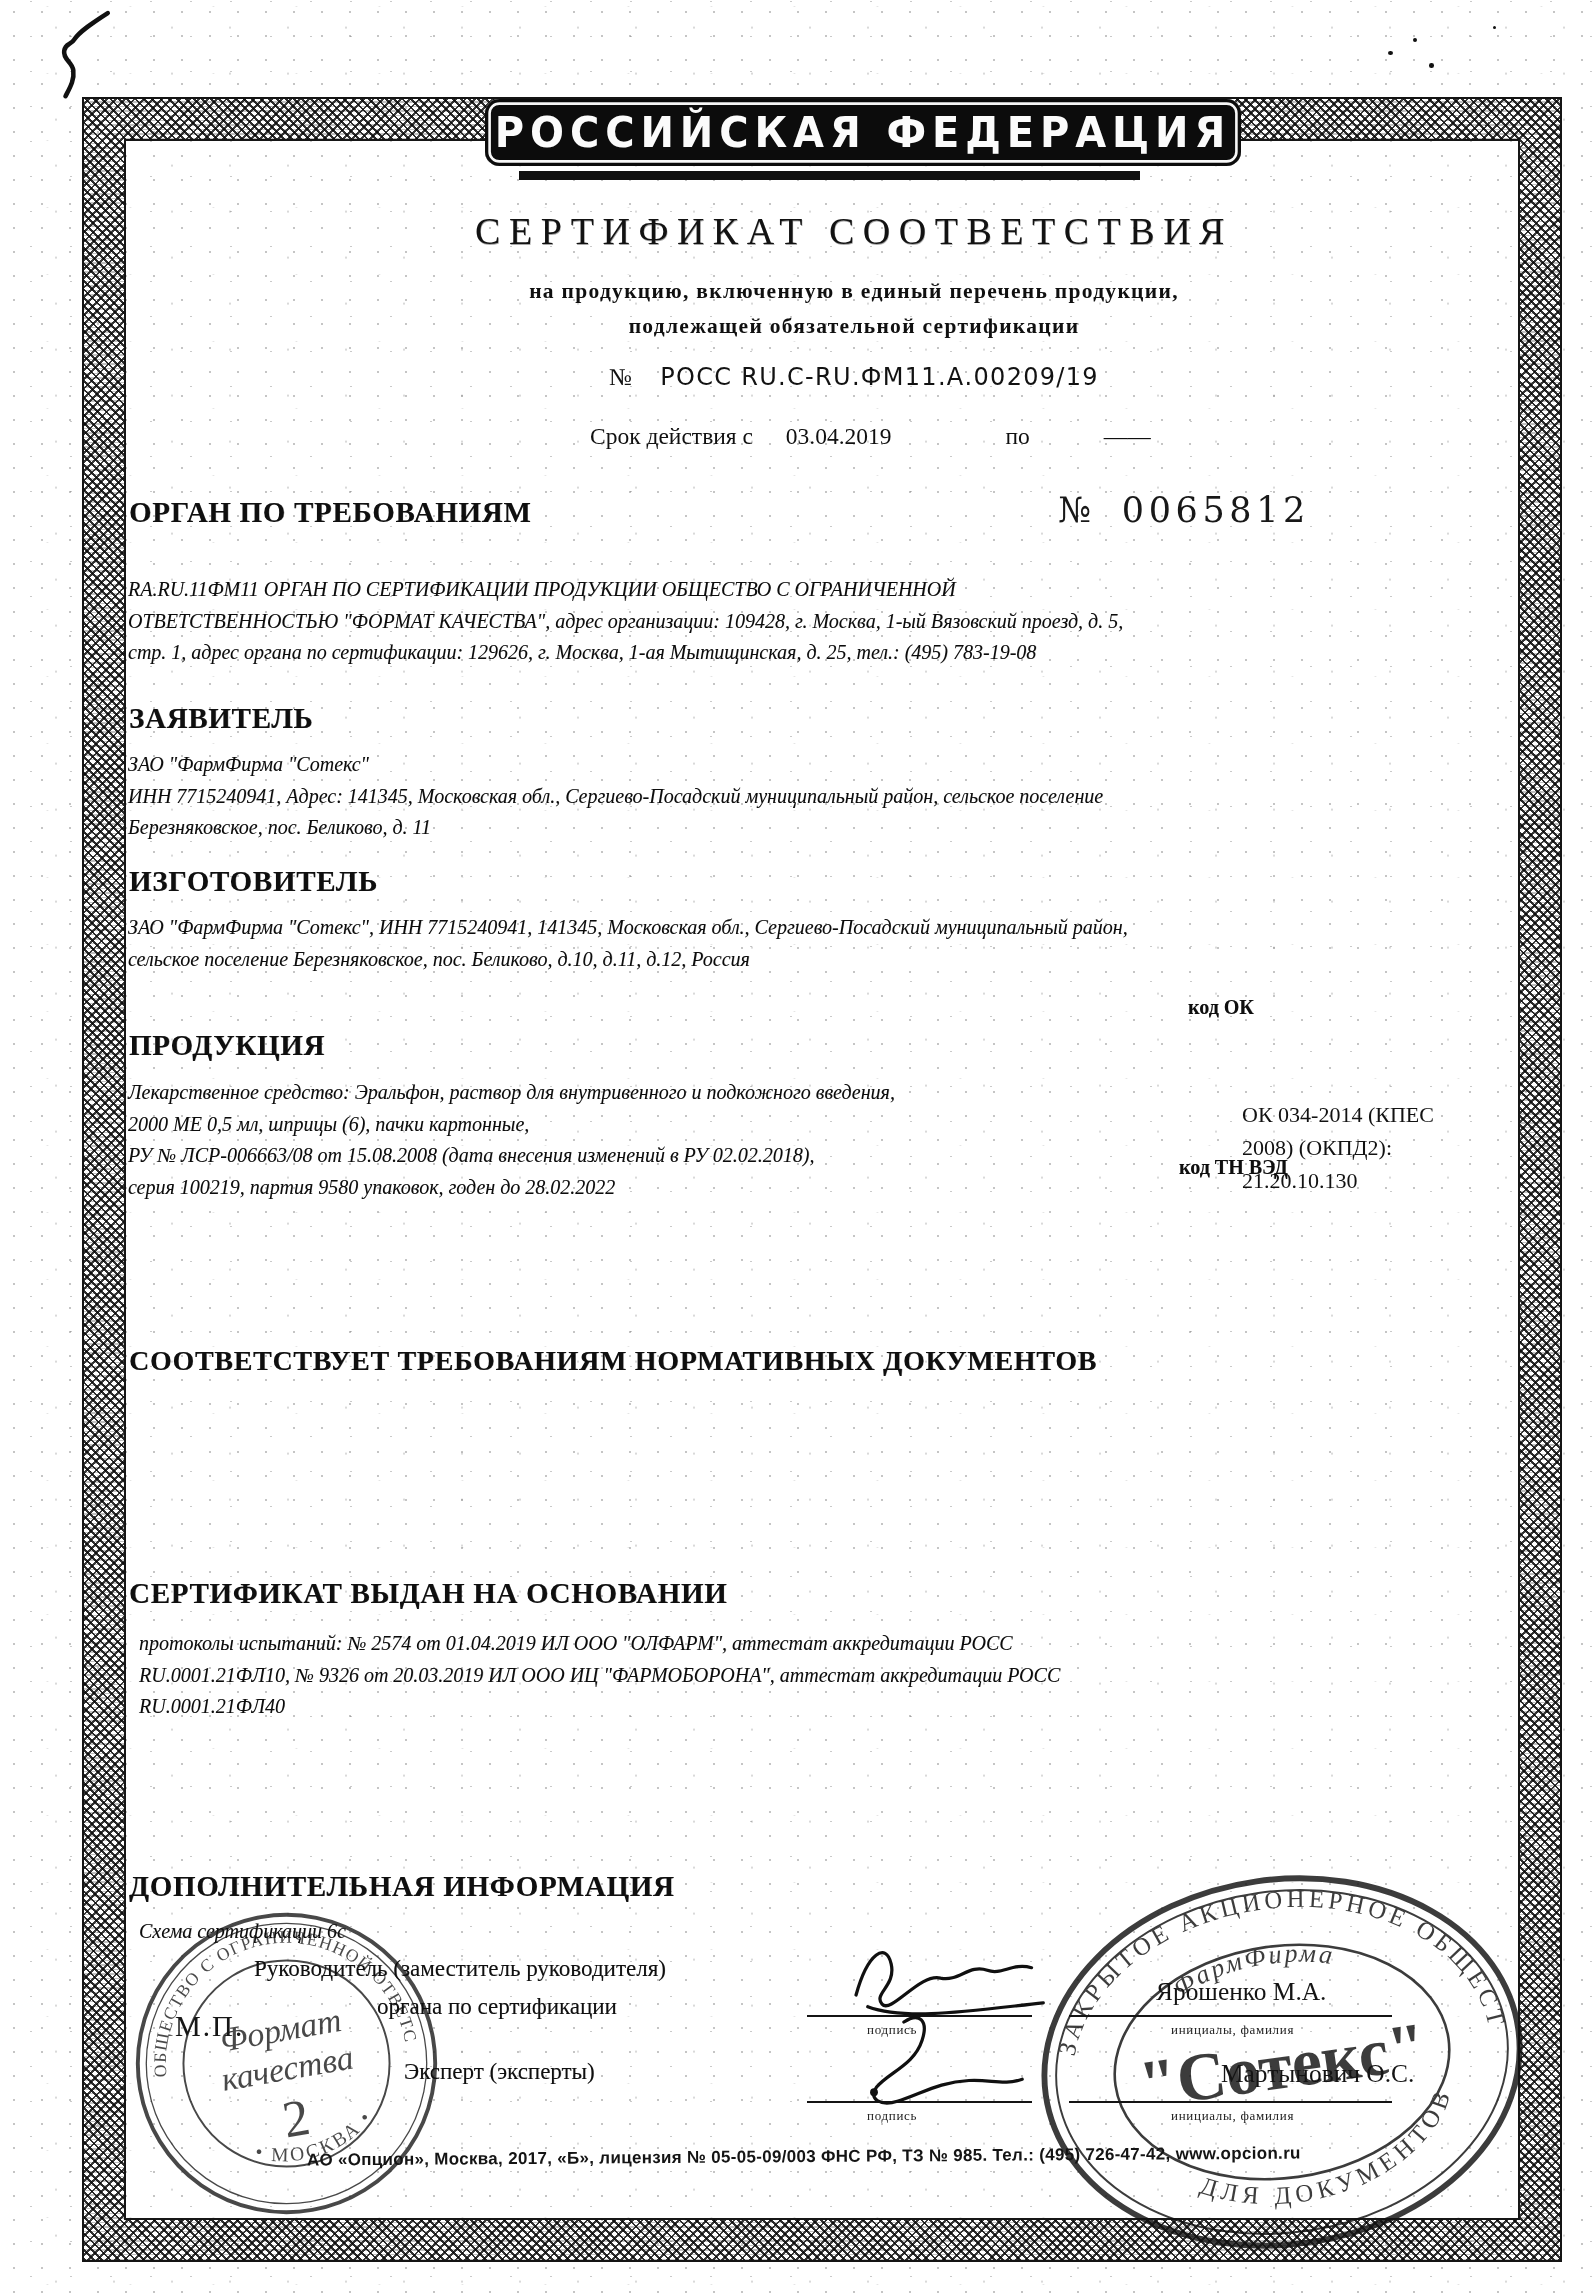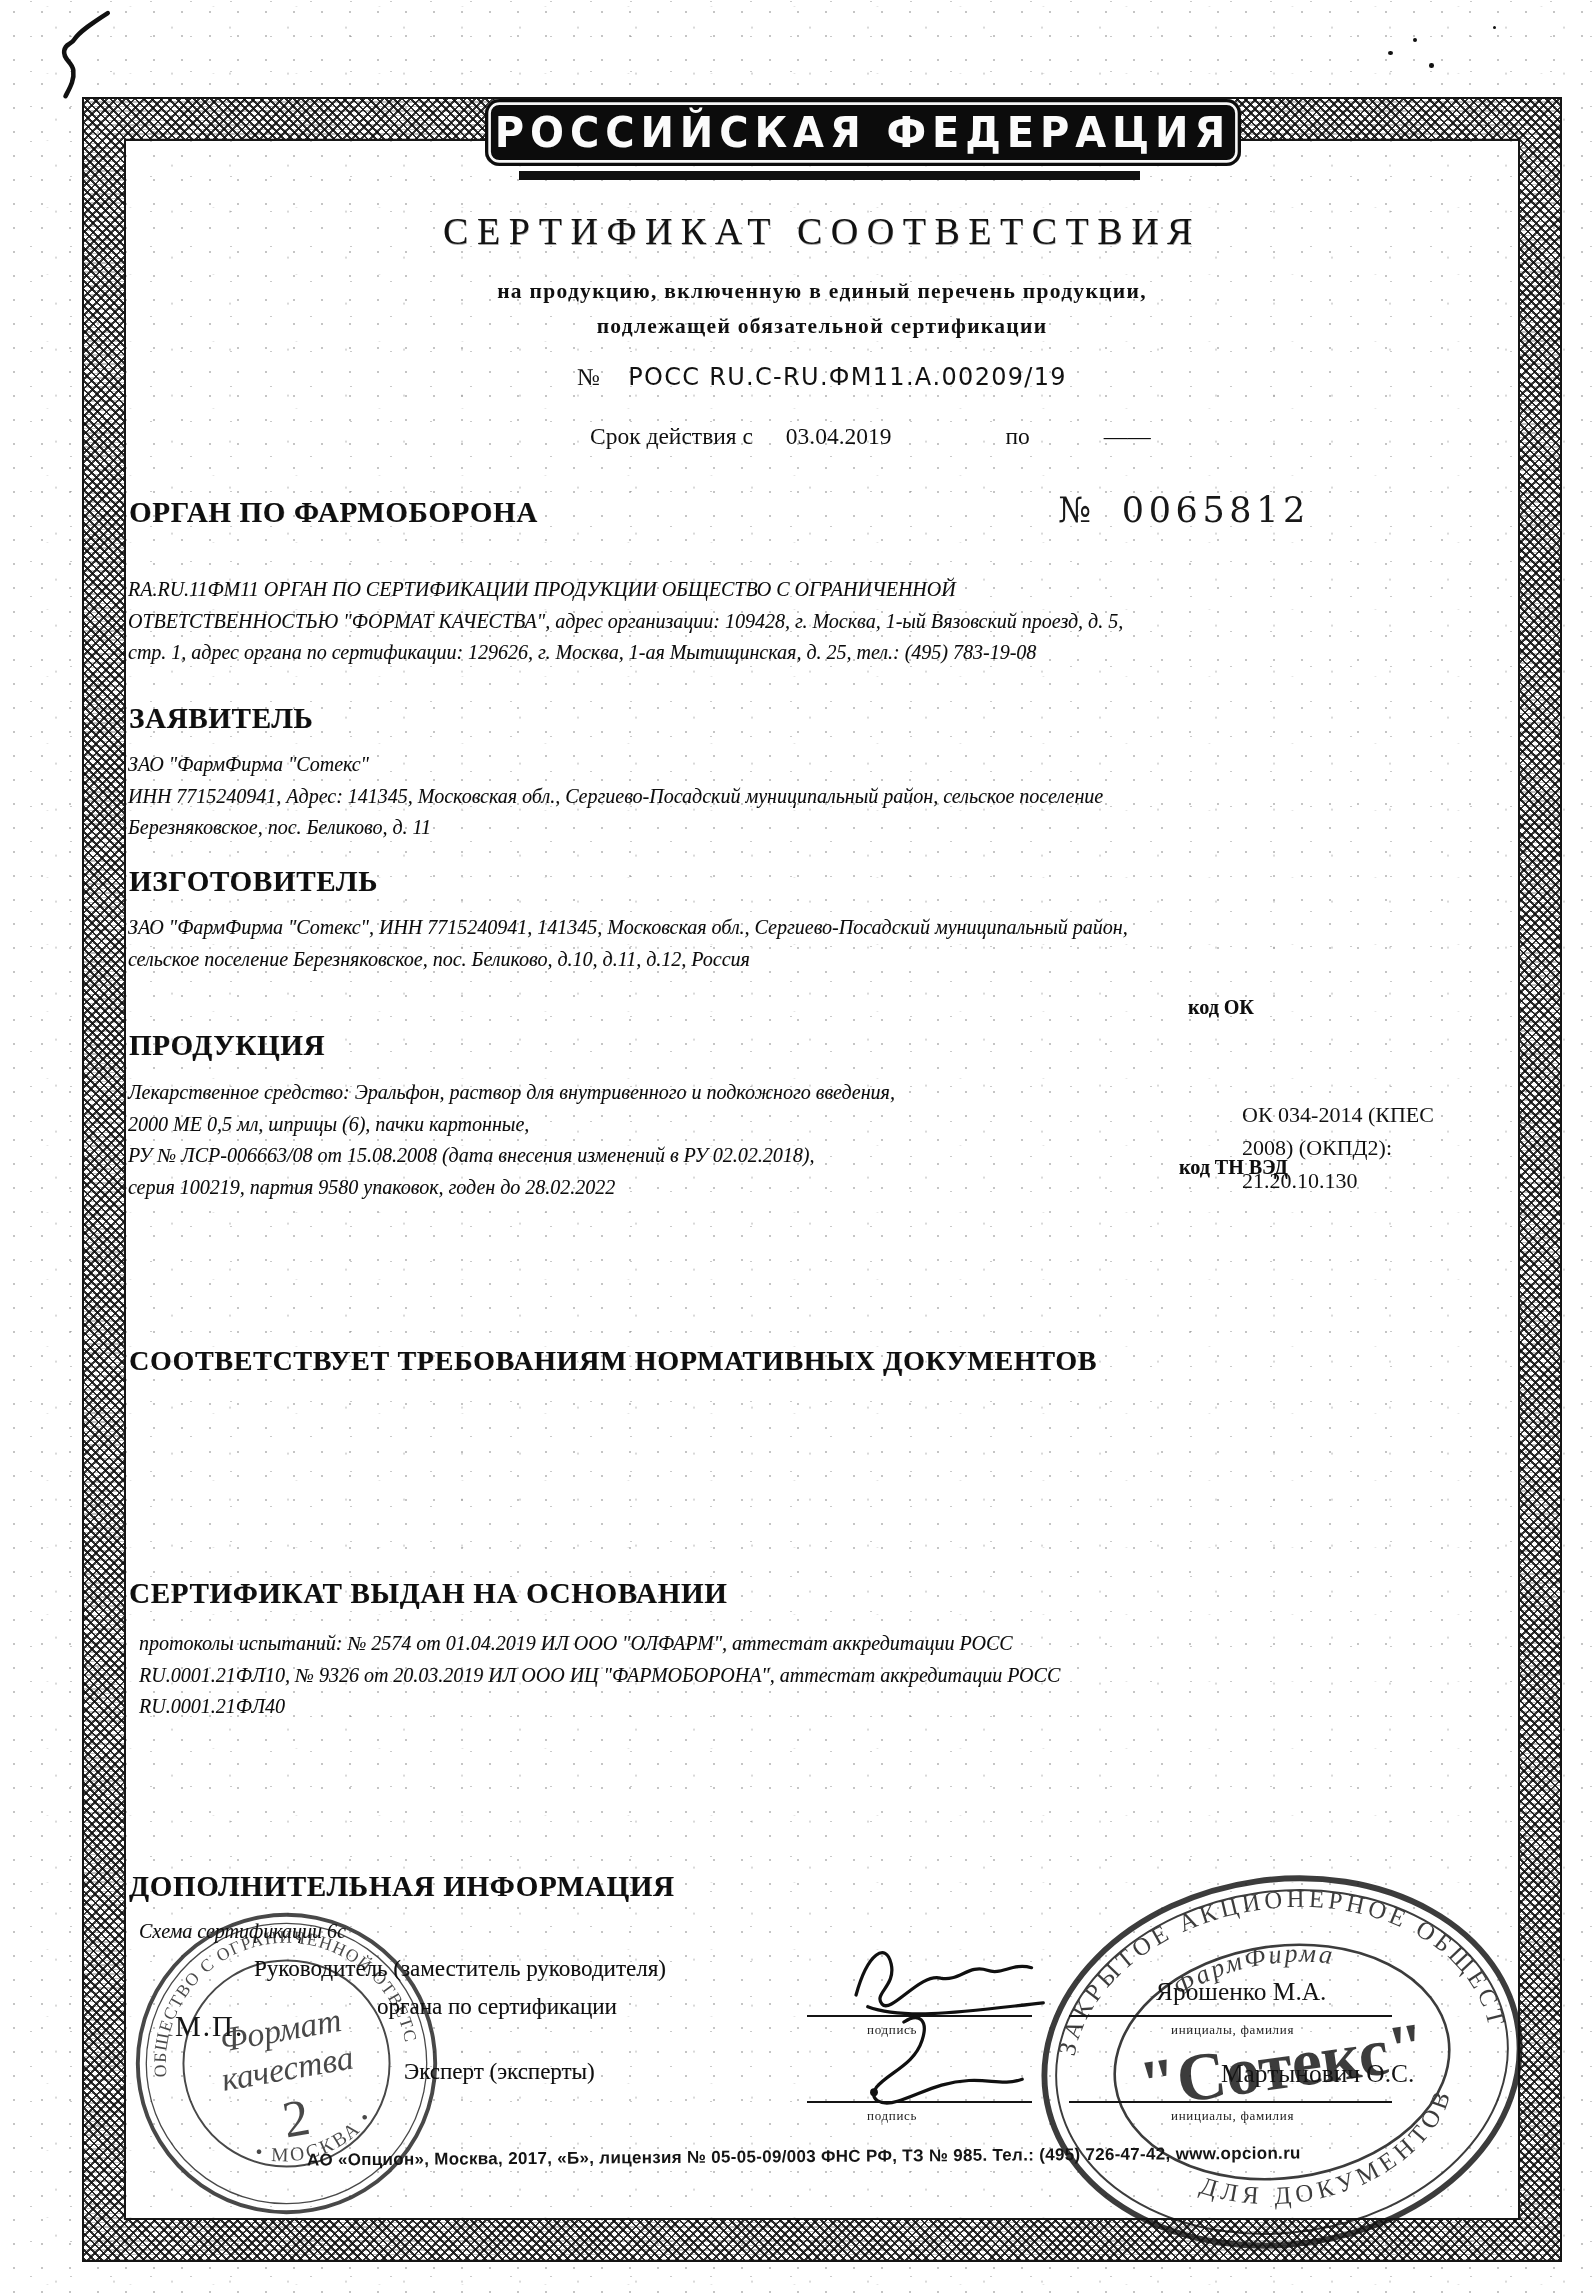--- a/index.html
+++ b/index.html
@@ -26,21 +26,21 @@
   .banner{position:absolute;left:485px;top:99px;width:756px;height:67px;background:#0c0c0c;
     border-radius:14.3px;box-shadow:inset 0 0 0 3.3px #0c0c0c, inset 0 0 0 5.9px #f7f7f7;z-index:5;
     text-align:center;}
   .banner span{display:block;font-family:"DejaVu Sans",sans-serif;font-weight:800;font-size:40px;
     line-height:67px;color:#fbfbfb;letter-spacing:5.9px;transform:scaleY(1.08);}
   .banner-bar{position:absolute;left:519px;top:171px;width:621px;height:8.5px;background:#101010;z-index:5;}
   .h{font-weight:700;font-size:29px;letter-spacing:0.7px;color:#0f0f0f;
      text-shadow:0.4px 0.4px 0 rgba(0,0,0,.4);white-space:nowrap;}
   .it{font-style:italic;font-size:20px;line-height:1.58;color:#0c0c0c;white-space:pre-line;
       text-shadow:0.3px 0.3px 0 rgba(0,0,0,.25);}
-  .center{left:124px;width:1396px;text-align:center;}
+  .center{left:124px;width:1396px;text-align:center;padding-left:32px;}
   .doc-title{font-size:38px;letter-spacing:8.5px;font-weight:500;color:#121212;
      text-shadow:0.5px 0.5px 0 rgba(0,0,0,.35);}
   .sub{font-weight:700;font-size:21.5px;letter-spacing:1.3px;color:#101010;}
   .regline{font-family:"DejaVu Sans",sans-serif;font-size:24px;font-weight:500;letter-spacing:1.3px;color:#121212;}
   .validity{font-size:23.5px;color:#101010;}
   .blank-num{font-family:"DejaVu Serif",serif;font-size:35px;letter-spacing:4.6px;color:#181818;white-space:nowrap;}
   .codelbl{font-weight:700;font-size:20px;color:#0e0e0e;white-space:nowrap;
      text-shadow:0.3px 0.3px 0 rgba(0,0,0,.35);}
   .okcode{font-size:22px;line-height:1.5;color:#121212;white-space:pre-line;}
   .small-cap{font-size:13px;color:#222;letter-spacing:0.7px;white-space:nowrap;}
@@ -87,21 +87,21 @@
     <span style="margin-left:18px;">РОСС RU.С-RU.ФМ11.А.00209/19</span>
   </div>
 
   <div class="abs validity" style="left:590px;top:423px;white-space:nowrap;">
     <span>Срок действия с</span>
     <span style="margin-left:27px;">03.04.2019</span>
     <span style="margin-left:108px;">по</span>
     <span style="margin-left:68px;">——</span>
   </div>
 
-  <div class="abs h" style="left:129px;top:496px;">ОРГАН ПО ФАРМОБОРОНА</div>
+  <div class="abs h" style="left:129px;top:496px;">ОРГАН ПО ТРЕБОВАНИЯМ</div>
   <div class="abs blank-num" style="left:1058px;top:490px;">
     <span>№</span>
     <span style="margin-left:10.4px;">0065812</span>
   </div>
   <div class="abs it" style="left:128px;top:550px;width:1373px;margin-top:24px;">RA.RU.11ФМ11 ОРГАН ПО СЕРТИФИКАЦИИ ПРОДУКЦИИ ОБЩЕСТВО С ОГРАНИЧЕННОЙ
 ОТВЕТСТВЕННОСТЬЮ "ФОРМАТ КАЧЕСТВА", адрес организации: 109428, г. Москва, 1-ый Вязовский проезд, д. 5,
 стр. 1, адрес органа по сертификации: 129626, г. Москва, 1-ая Мытищинская, д. 25, тел.: (495) 783-19-08</div>
 
   <div class="abs h" style="left:129px;top:702px;">ЗАЯВИТЕЛЬ</div>
   <div class="abs it" style="left:128px;top:749px;width:1373px;">ЗАО "ФармФирма "Сотекс"

